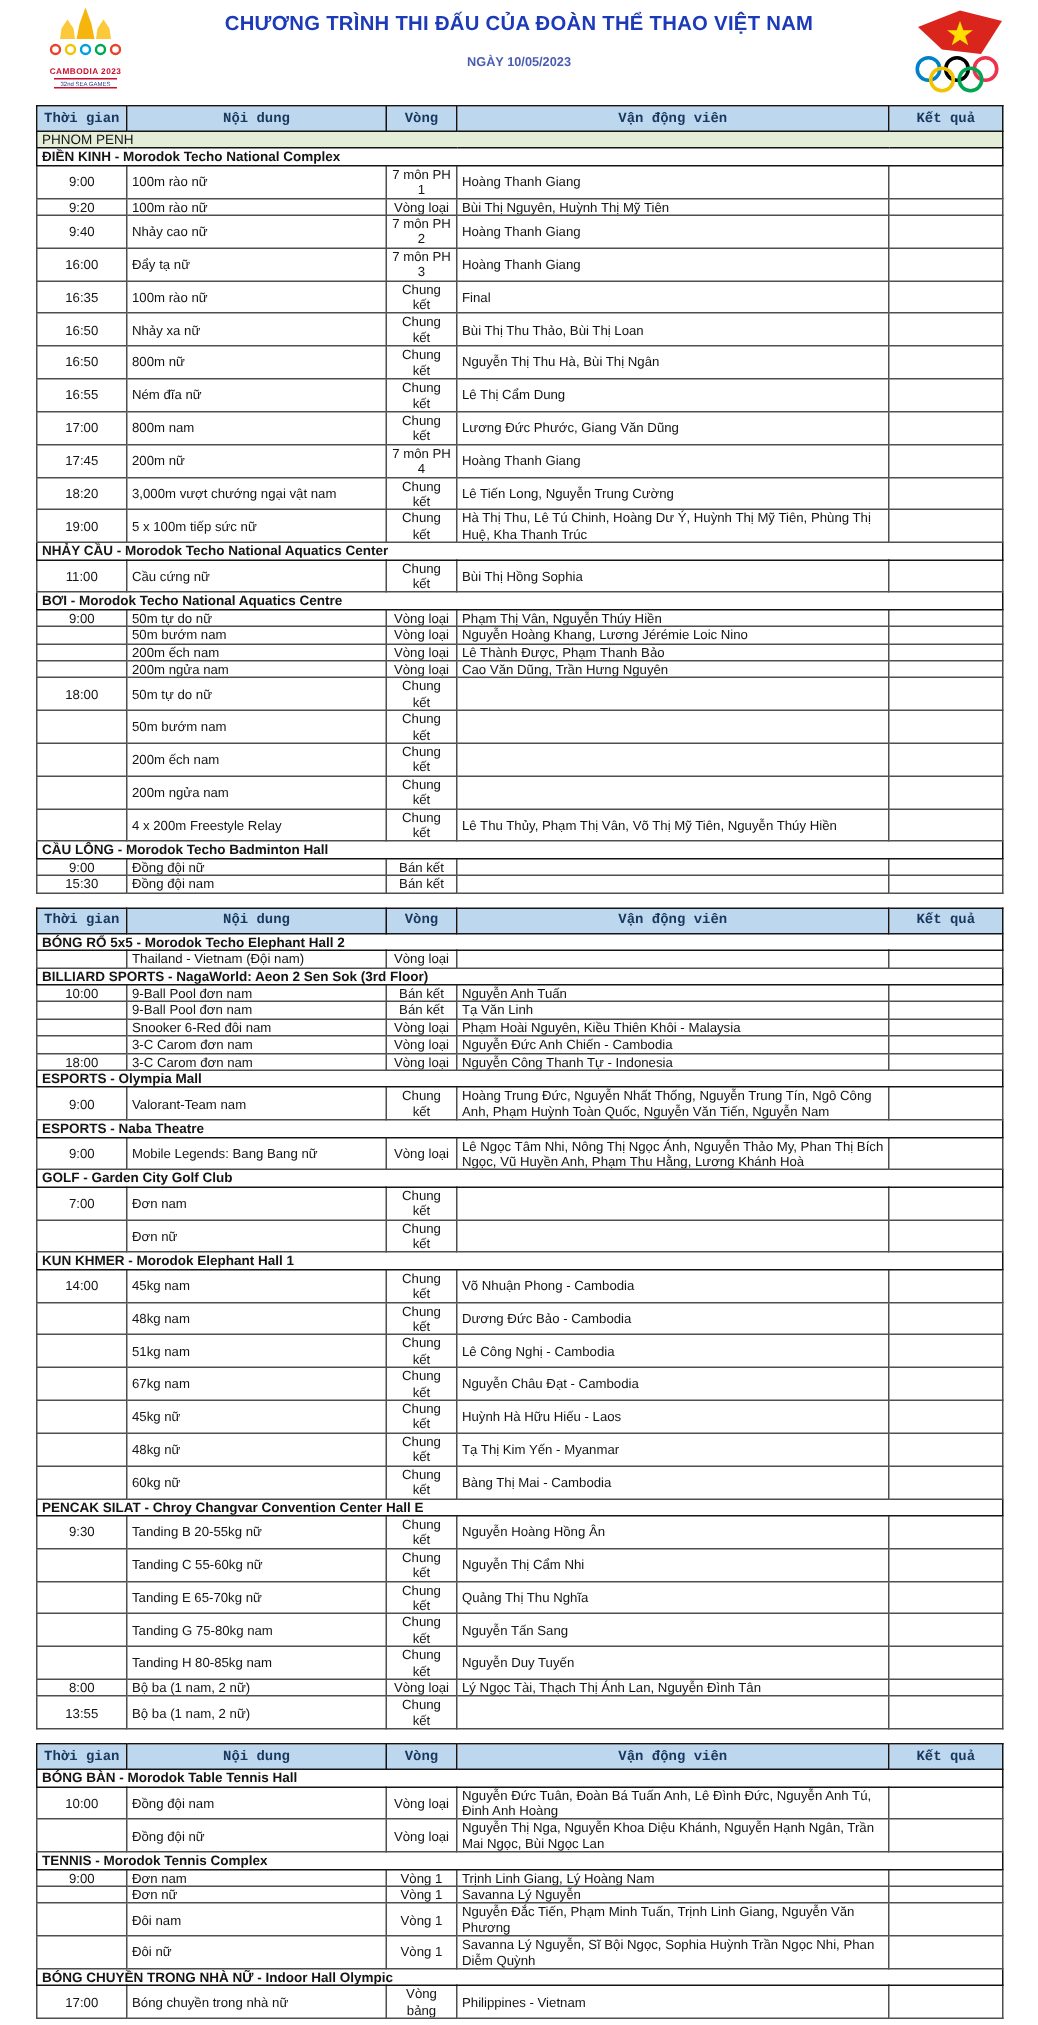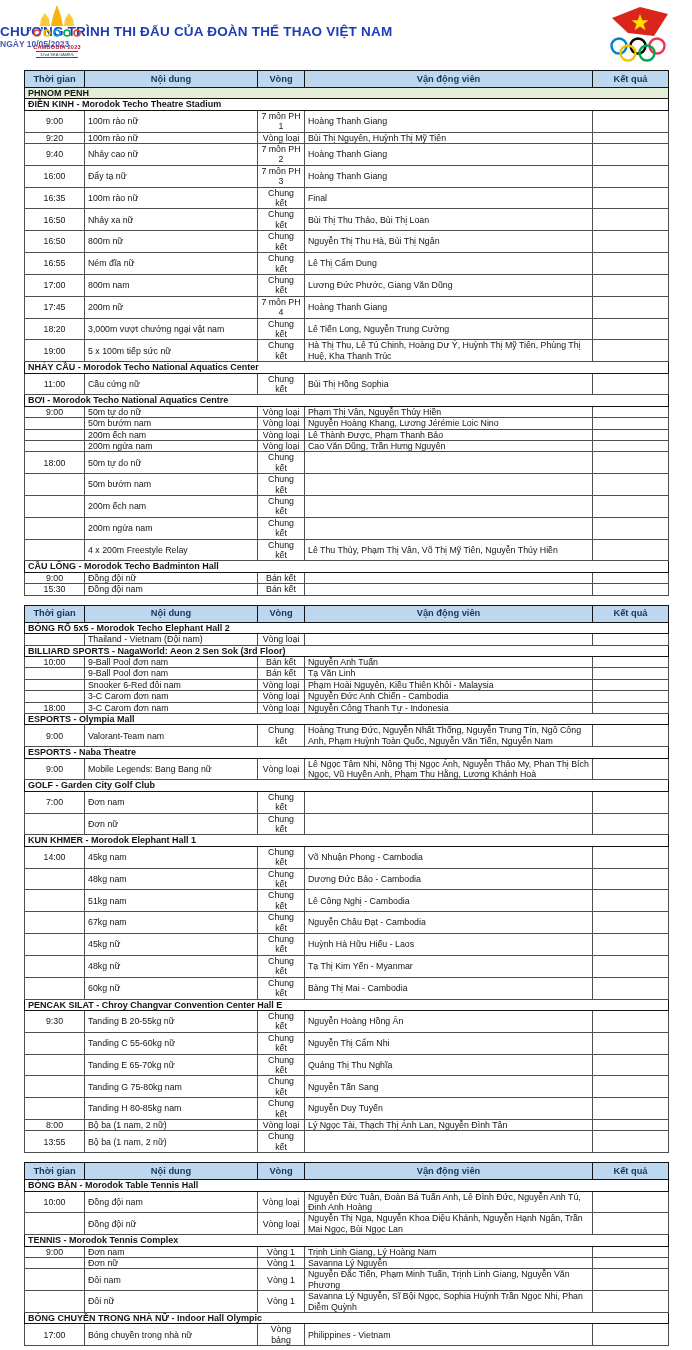--- a/index.html
+++ b/index.html
@@ -3,37 +3,37 @@
 <meta charset="utf-8">
 <style>
   * { margin:0; padding:0; box-sizing:border-box; }
   body { background:#ffffff; }
   .page {
     position:relative; width:692px; height:1350px; overflow:hidden;
     background:#ffffff; font-family:"Liberation Sans","DejaVu Sans",sans-serif;
   }
   
   .hdr { position:relative; height:70px; }
-  .title-wrap { padding-top:24px; text-align:left; }
+  .title-wrap { padding-top:8px; text-align:center; }
   .title { color:#1D3BB8; font-size:13.5px; font-weight:700; letter-spacing:.2px; }
-  .date  { color:#4A5CB0; font-size:8.5px; font-weight:600; margin-top:0; }
+  .date  { color:#4A5CB0; font-size:8.5px; font-weight:600; margin-top:13px; }
   .logo-left { position:absolute; left:26px; top:4px; width:62px; text-align:center; }
   .logo-left .l1 { font-size:5.5px; font-weight:700; color:#C8102E; letter-spacing:.3px; line-height:6px;}
   .logo-left .l2 { font-size:4px; color:#27408B; line-height:5px; border-top:.5px solid #C8102E; border-bottom:.5px solid #C8102E; margin:1px 10px 0 10px;}
   .logo-right { position:absolute; right:20px; top:6px; }
   
   .tbl { border-collapse:collapse; table-layout:fixed; width:644px;
          margin:0 0 9px 24px; border:1.5px solid #141414; }
   .tbl td { font-size:8.8px; line-height:10.4px; padding:0 3px; height:11px;
             color:#141414; overflow:hidden; word-wrap:break-word; vertical-align:middle; }
   .tbl thead td { background:#BDD7EE; color:#17375E; font-weight:700; text-align:center;
-                  font-size:9.3px; height:17px; border:1.5px solid #141414; }
+                  font-size:9.3px; height:17px; border:1.5px solid #141414;font-family:Liberation Mono, monospace; }
   td.ev { border:1px solid #4f4f4f; }
   td.time, td.round { text-align:center; }
-  tr.city  td { background:#E4EDD7; font-weight:700; font-size:9px; border:1.4px solid #141414; }
+  tr.city  td { background:#E4EDD7; font-weight:400; font-size:9px; border:1.4px solid #141414; }
   tr.group td { background:#ffffff; font-weight:700; font-size:9px; border:1.4px solid #141414; }
 </style>
 </head>
 <body>
 
 <div class="page">
 
   <div class="hdr">
     <div class="logo-left">
       <svg width="56" height="36" viewBox="0 0 56 36">
@@ -83,21 +83,21 @@
           <td>Vòng</td>
           <td>Vận động viên</td>
           <td>Kết quả</td>
         </tr>
       </thead>
       <tbody>
         <tr class="city">
           <td colspan="5">PHNOM PENH</td>
         </tr>
         <tr class="group">
-          <td colspan="5">ĐIỀN KINH - Morodok Techo Theatre Stadium</td>
+          <td colspan="5">ĐIỀN KINH - Morodok Techo National Complex</td>
         </tr>
         <tr>
           <td class="ev time">9:00</td>
           <td class="ev">100m rào nữ</td>
           <td class="ev round">7 môn PH 1</td>
           <td class="ev">Hoàng Thanh Giang</td>
           <td class="ev"></td>
         </tr>
         <tr>
           <td class="ev time">9:20</td>

